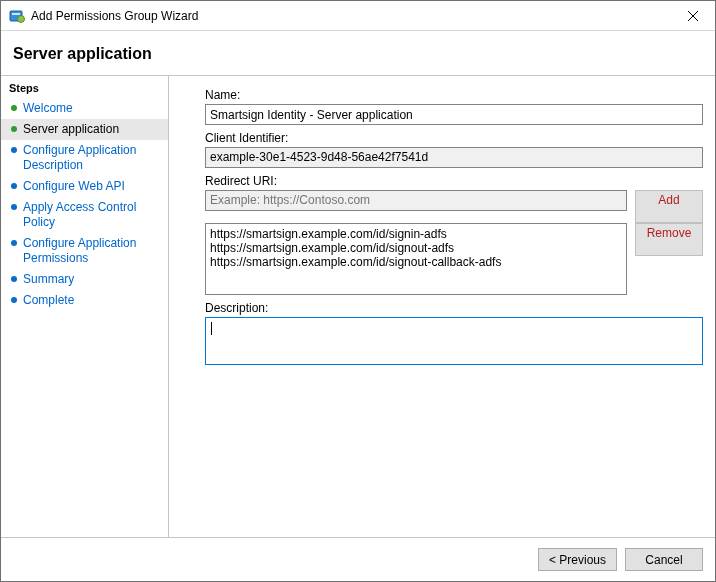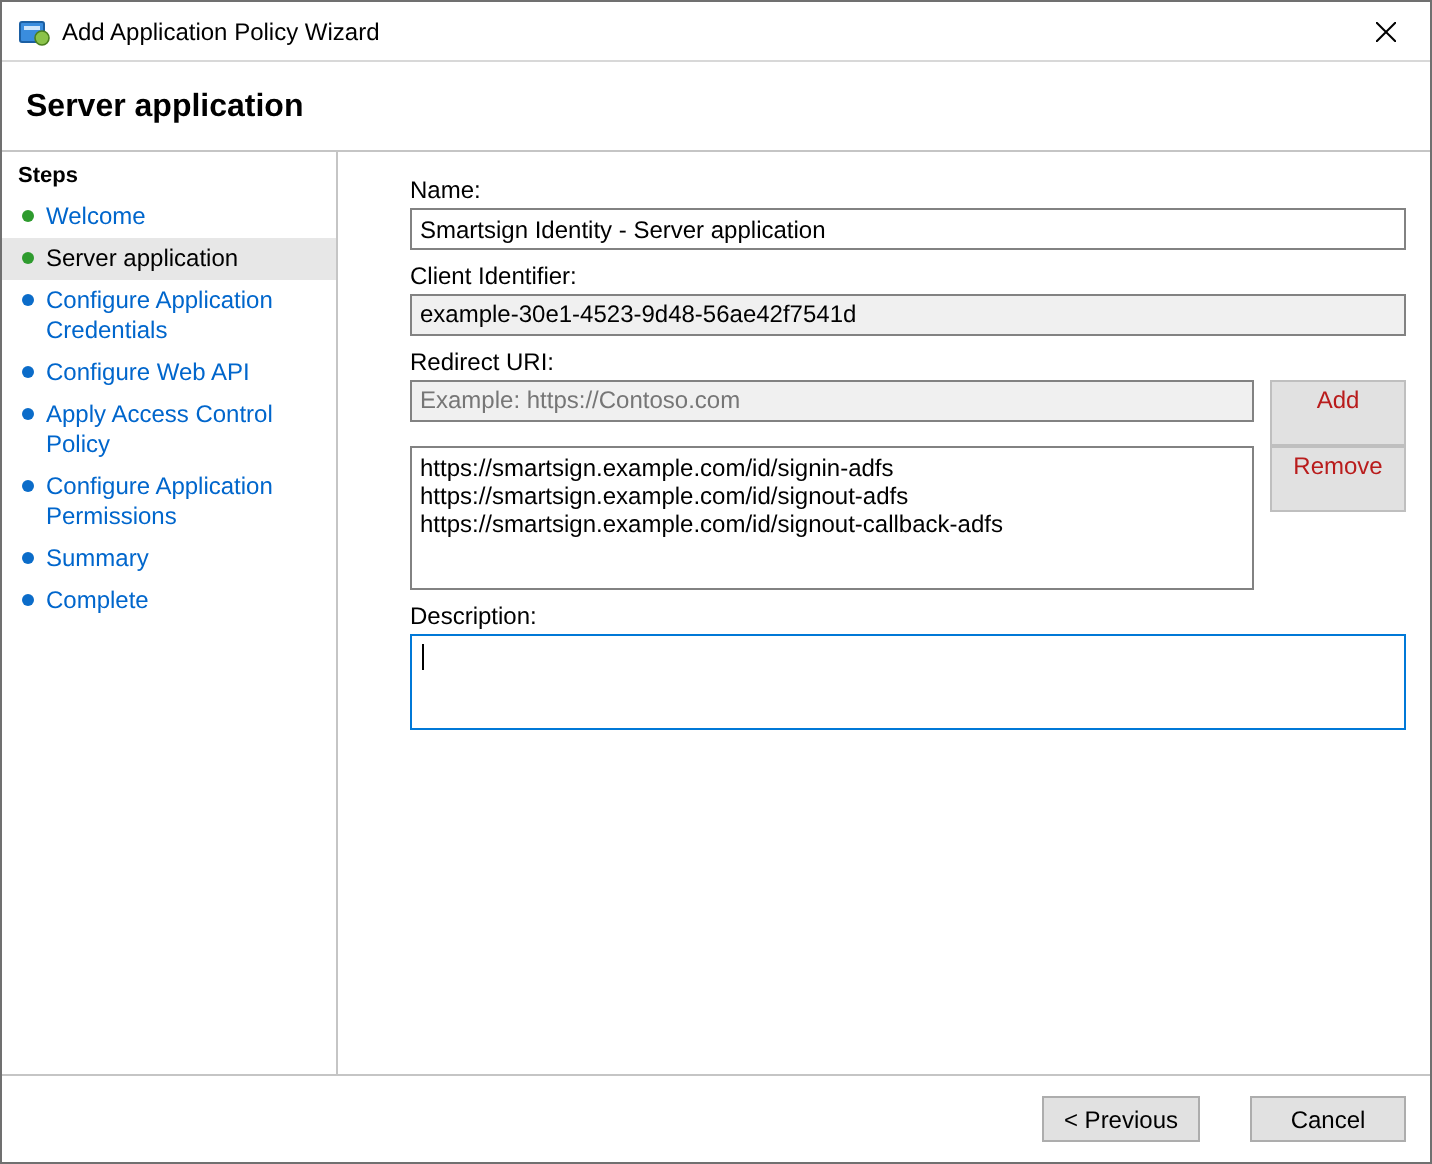--- a/index.html
+++ b/index.html
@@ -141,21 +141,21 @@
     font-size: 12px;
     resize: none;
     outline: none;
   }
   .footer {
     height: 44px;
     border-top: 1px solid #c5c5c5;
     display: flex;
     align-items: center;
     justify-content: flex-end;
-    gap: 25px;
+    gap: 8px;
     padding: 0 12px;
   }
   .footer-btn {
     min-width: 78px;
     height: 23px;
     border: 1px solid #adadad;
     background: #e1e1e1;
     font-family: inherit;
     font-size: 12px;
     padding: 0 10px;
@@ -179,21 +179,21 @@
 <div class="window">
 
   <div class="titlebar">
     <span class="titlebar-icon">
       <svg width="16" height="16" viewBox="0 0 16 16">
         <rect x="1" y="3" width="12" height="10" rx="1" fill="#3a8dde" stroke="#1b5fa3" stroke-width="1"></rect>
         <rect x="3" y="5" width="8" height="2" fill="#cfe6fb"></rect>
         <circle cx="12" cy="11" r="3.5" fill="#8bc34a" stroke="#4a7f1e" stroke-width="0.8"></circle>
       </svg>
     </span>
-    <span class="titlebar-title">Add Application Policy Wizard</span>
+    <span class="titlebar-title">Add Permissions Group Wizard</span>
     <div class="titlebar-close">
       <svg width="10" height="10" viewBox="0 0 10 10">
         <line x1="0" y1="0" x2="10" y2="10" stroke="#000" stroke-width="1"></line>
         <line x1="10" y1="0" x2="0" y2="10" stroke="#000" stroke-width="1"></line>
       </svg>
     </div>
   </div>
 
   <div class="header">Server application</div>
 
@@ -219,21 +219,21 @@
         </span>
         <span class="step-label">Server application</span>
       </div>
 
       <div class="step-item">
         <span class="step-bullet">
           <svg width="8" height="8">
               <circle cx="4" cy="4" r="3" fill="#0b6cc9"></circle>
             </svg>
         </span>
-        <span class="step-label">Configure Application Credentials</span>
+        <span class="step-label">Configure Application Description</span>
       </div>
 
       <div class="step-item">
         <span class="step-bullet">
           <svg width="8" height="8">
               <circle cx="4" cy="4" r="3" fill="#0b6cc9"></circle>
             </svg>
         </span>
         <span class="step-label">Configure Web API</span>
       </div>

